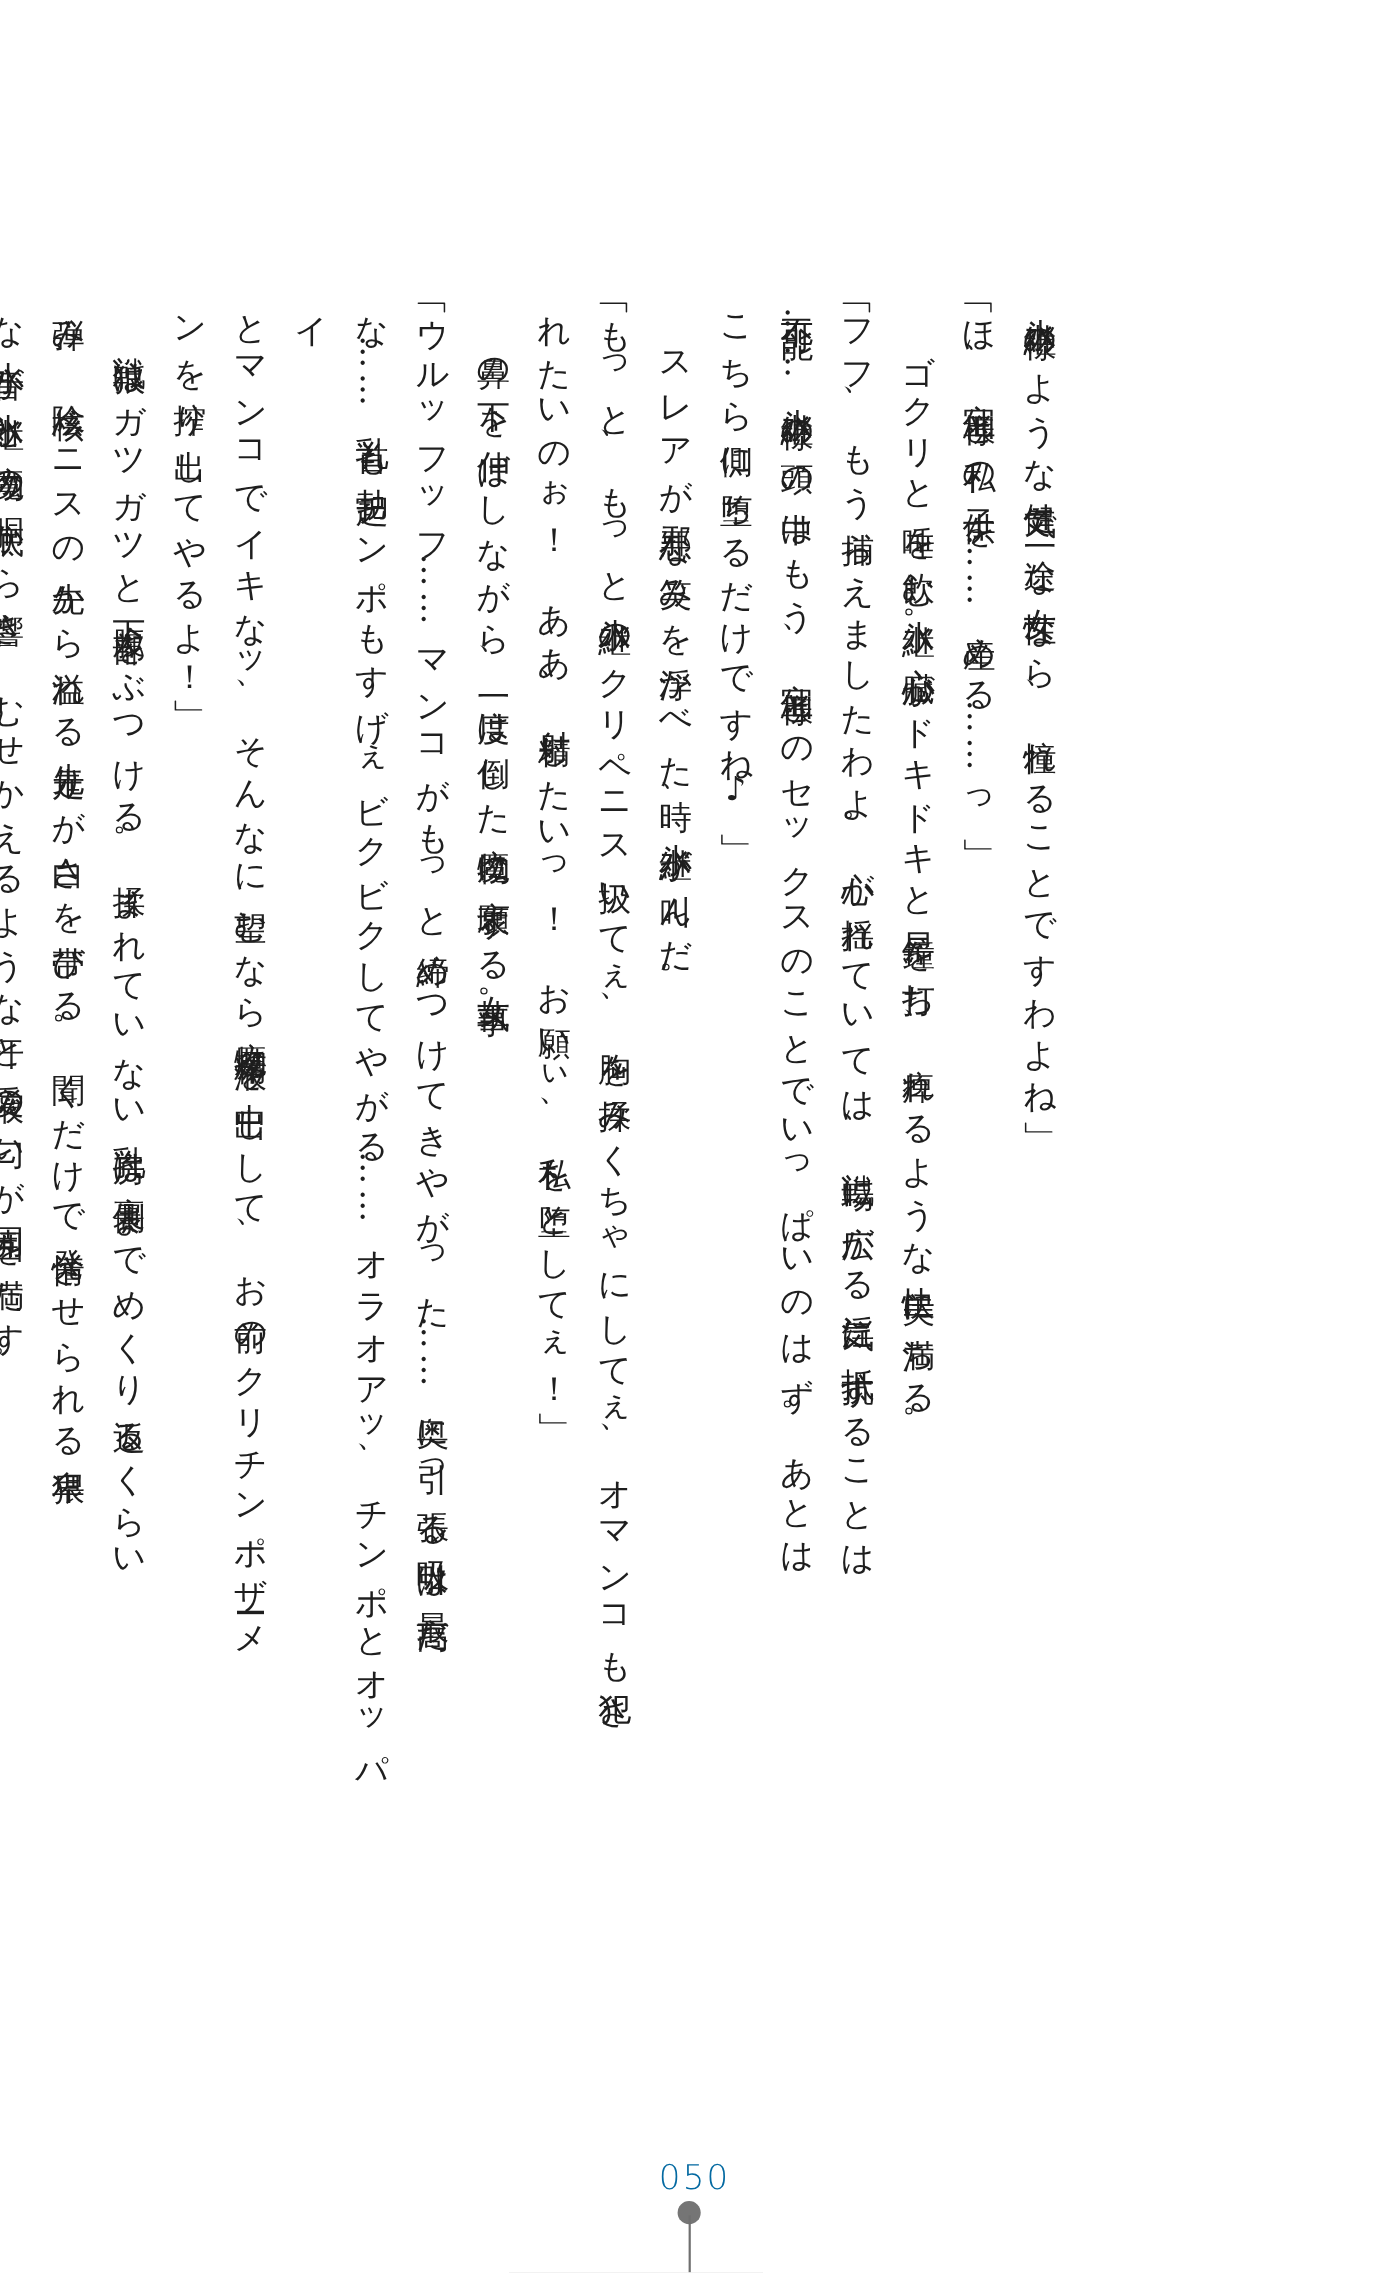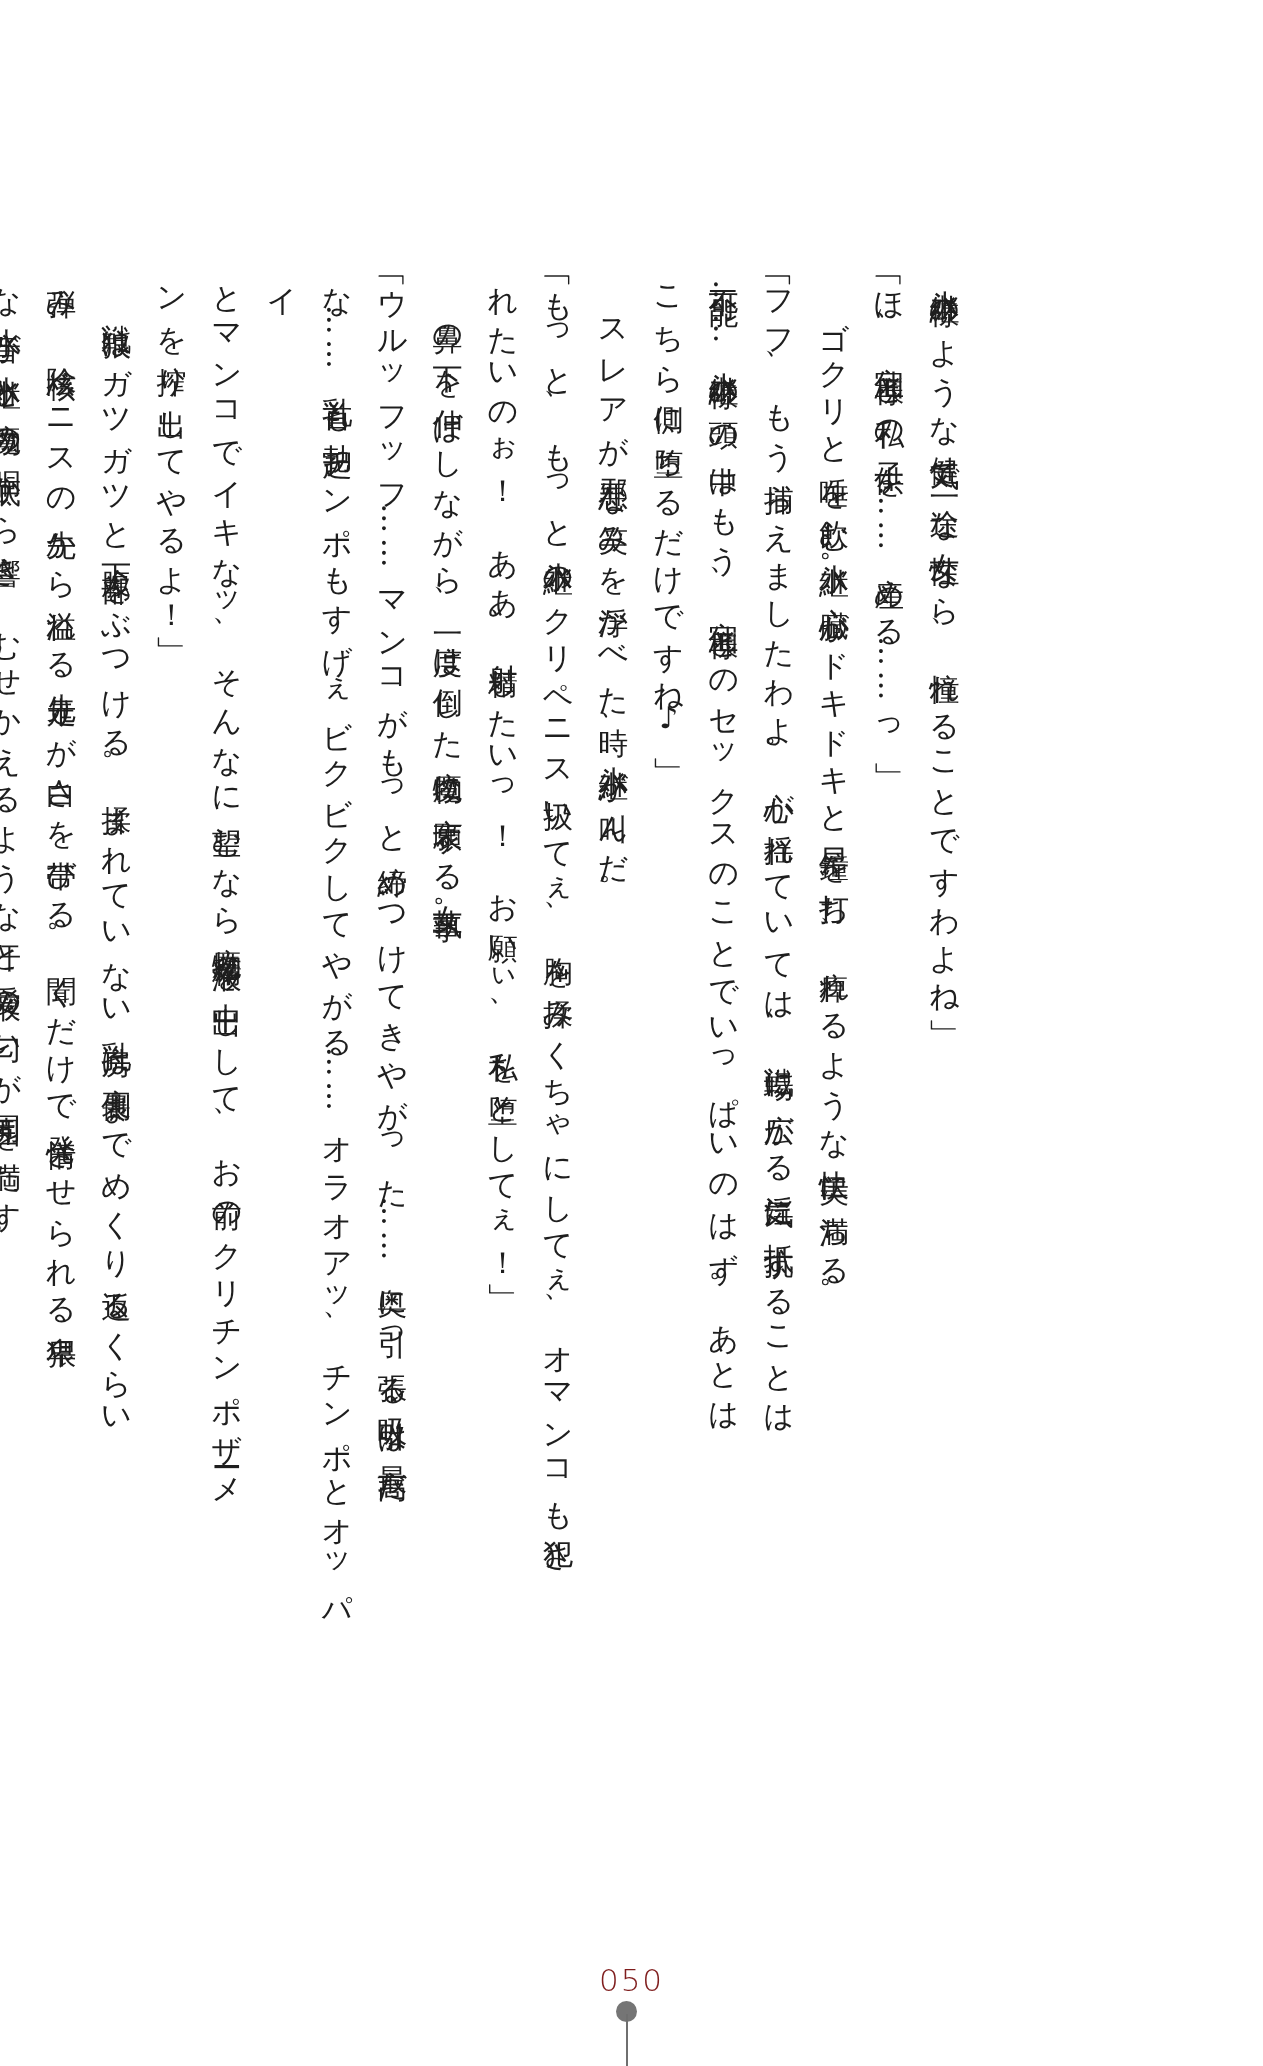--- a/index.html
+++ b/index.html
@@ -38,21 +38,21 @@
   .page-number {
     position: absolute;
     top: 1962px;
     left: 0;
     width: 100%;
     text-align: center;
     font-family: "DejaVu Sans", "Liberation Sans", sans-serif;
     font-size: 31px;
     font-weight: 300;
     letter-spacing: 2px;
-    color: #7f1d1d;
+    color: #0369a1;
   }
   .footer-dot {
     position: absolute;
     top: 2001px;
     left: 616px;
     width: 21px;
     height: 21px;
     border-radius: 50%;
     background: #757575;
   }

